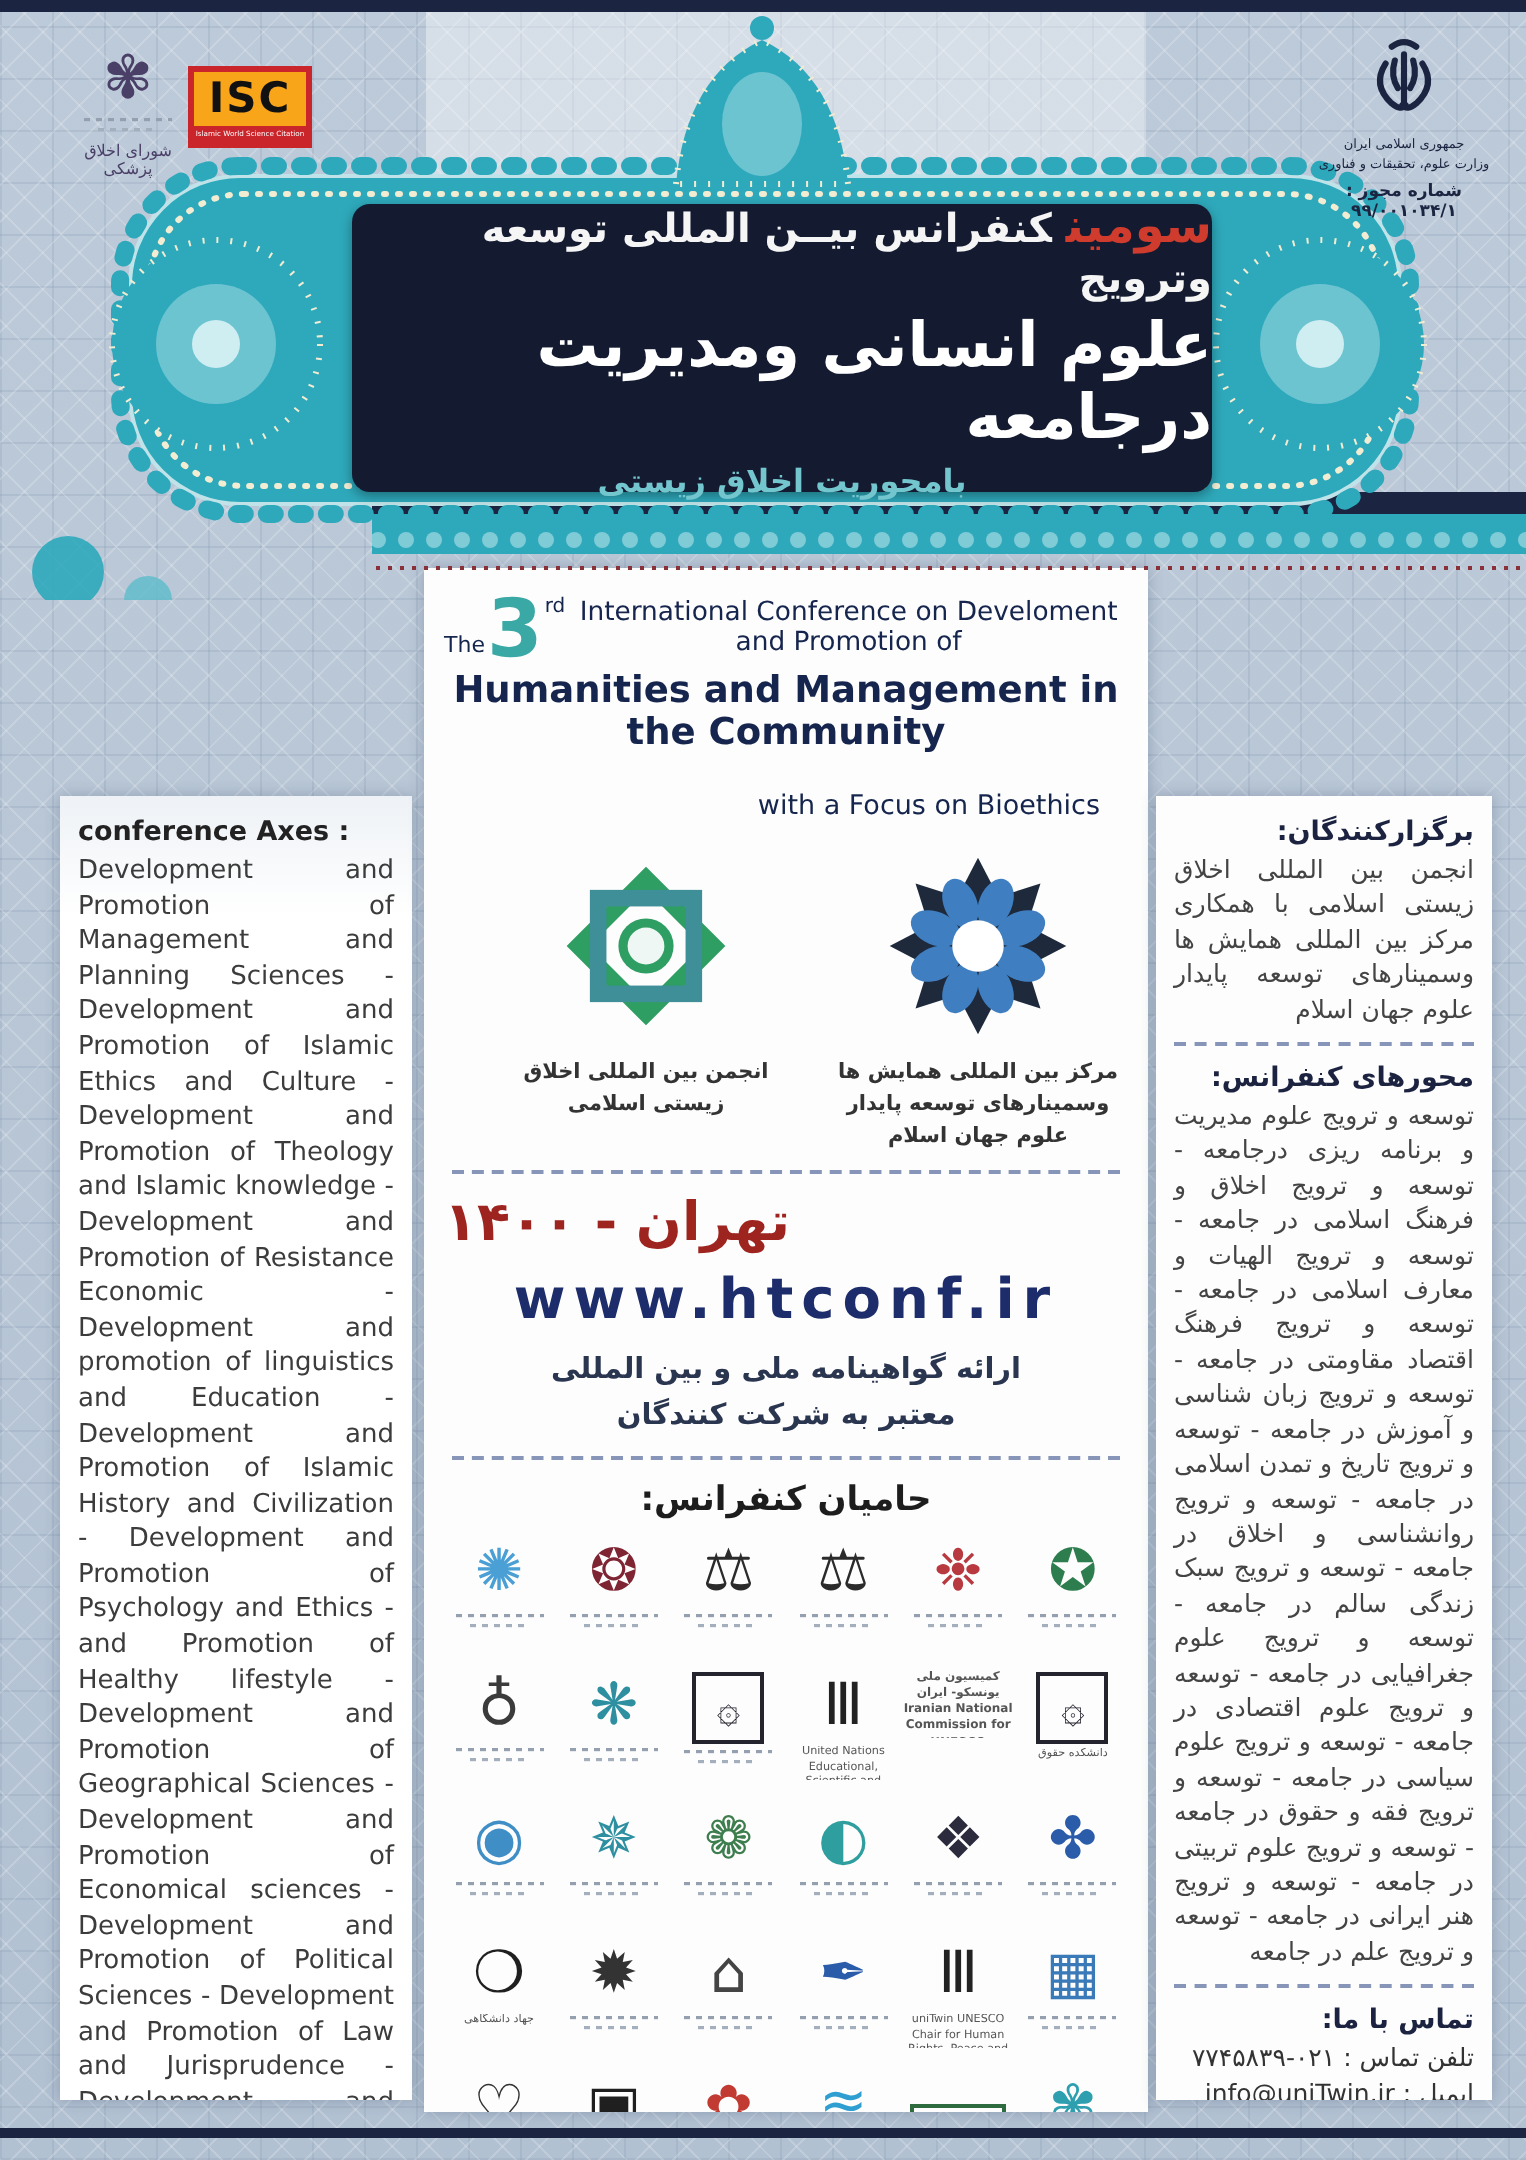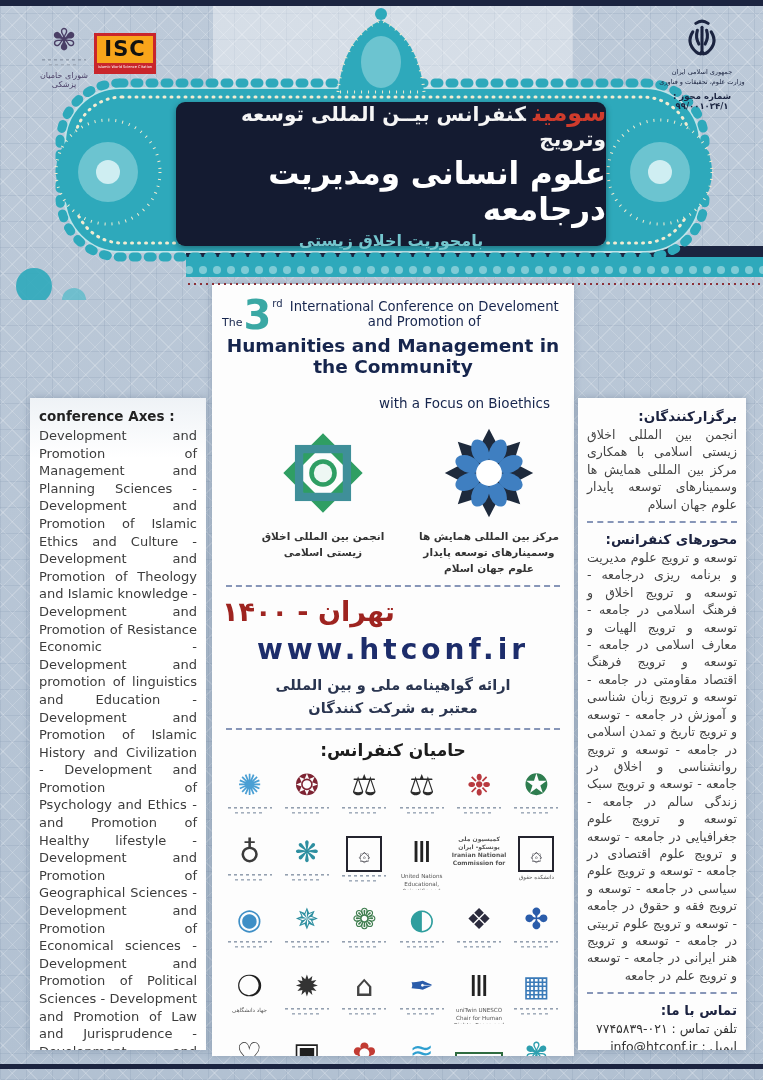--- a/index.html
+++ b/index.html
@@ -137,21 +137,21 @@
 
   <div class="abs titlebox">
     <div class="fa-line1"><span class="red">سومین</span><span>کنفرانس بیــن المللی توسعه وترویج</span></div>
     <div class="fa-line2">علوم انسانی ومدیریت درجامعه</div>
     <div class="fa-line3">بامحوریت اخلاق زیستی</div>
   </div>
 
   <div class="abs ethics">
     <div class="glyph">✾</div>
     <div class="squiggle"></div>
-    <div class="cap">شورای حامیان پزشکی</div>
+    <div class="cap">شورای اخلاق پزشکی</div>
   </div>
   <div class="abs isc">
     <div class="lbl">ISC</div>
     <div class="strip">Islamic World Science Citation Center</div>
   </div>
   <div class="abs emblem-blk">
     <svg width="48" height="46" viewBox="0 0 60 60">
       <g fill="none" stroke="#1b2440" stroke-width="4" stroke-linecap="round">
         <path d="M22 7 q8 -6 16 0"></path>
         <path d="M30 12 v32"></path>
@@ -346,17 +346,17 @@
 
   <div class="abs panel panel-right rtl">
     <div class="r-heading">برگزارکنندگان:</div>
     <div class="r-body">انجمن بین المللی اخلاق زیستی اسلامی با همکاری مرکز بین المللی همایش ها وسمینارهای توسعه پایدار علوم جهان اسلام</div>
     <div class="r-sep"></div>
     <div class="r-heading">محورهای کنفرانس:</div>
     <div class="r-body">توسعه و ترویج علوم مدیریت و برنامه ریزی درجامعه - توسعه و ترویج اخلاق و فرهنگ اسلامی در جامعه - توسعه و ترویج الهیات و معارف اسلامی در جامعه - توسعه و ترویج فرهنگ اقتصاد مقاومتی در جامعه - توسعه و ترویج زبان شناسی و آموزش در جامعه - توسعه و ترویج تاریخ و تمدن اسلامی در جامعه - توسعه و ترویج روانشناسی و اخلاق در جامعه - توسعه و ترویج سبک زندگی سالم در جامعه - توسعه و ترویج علوم جغرافیایی در جامعه - توسعه و ترویج علوم اقتصادی در جامعه - توسعه و ترویج علوم سیاسی در جامعه - توسعه و ترویج فقه و حقوق در جامعه - توسعه و ترویج علوم تربیتی در جامعه - توسعه و ترویج هنر ایرانی در جامعه - توسعه و ترویج علم در جامعه</div>
     <div class="r-sep"></div>
     <div class="r-heading">تماس با ما:</div>
     <div class="contact-line">تلفن تماس : ۰۲۱-۷۷۴۵۸۳۹</div>
-    <div class="contact-line">ایمیل : info@htconf.ir</div>
+    <div class="contact-line">ایمیل : info@uniTwin.ir</div>
   </div>
 
   <div class="abs bottombar"></div>
 </div>
 
 </body></html>

